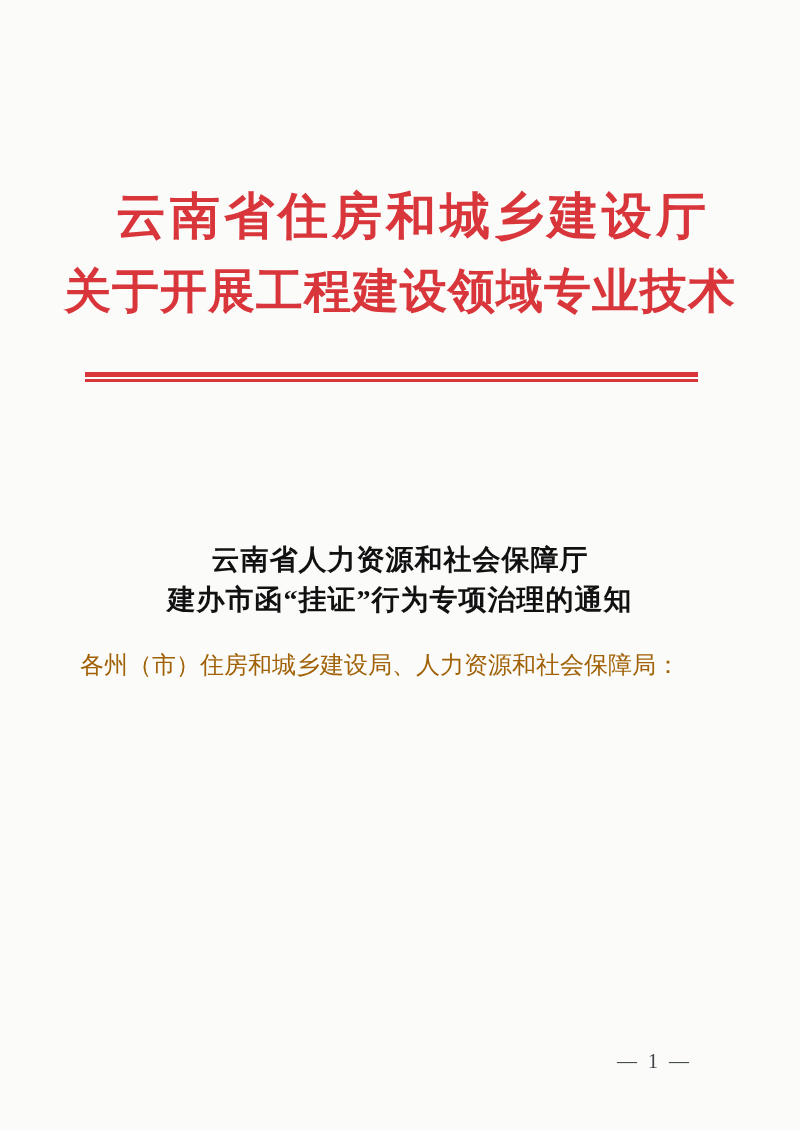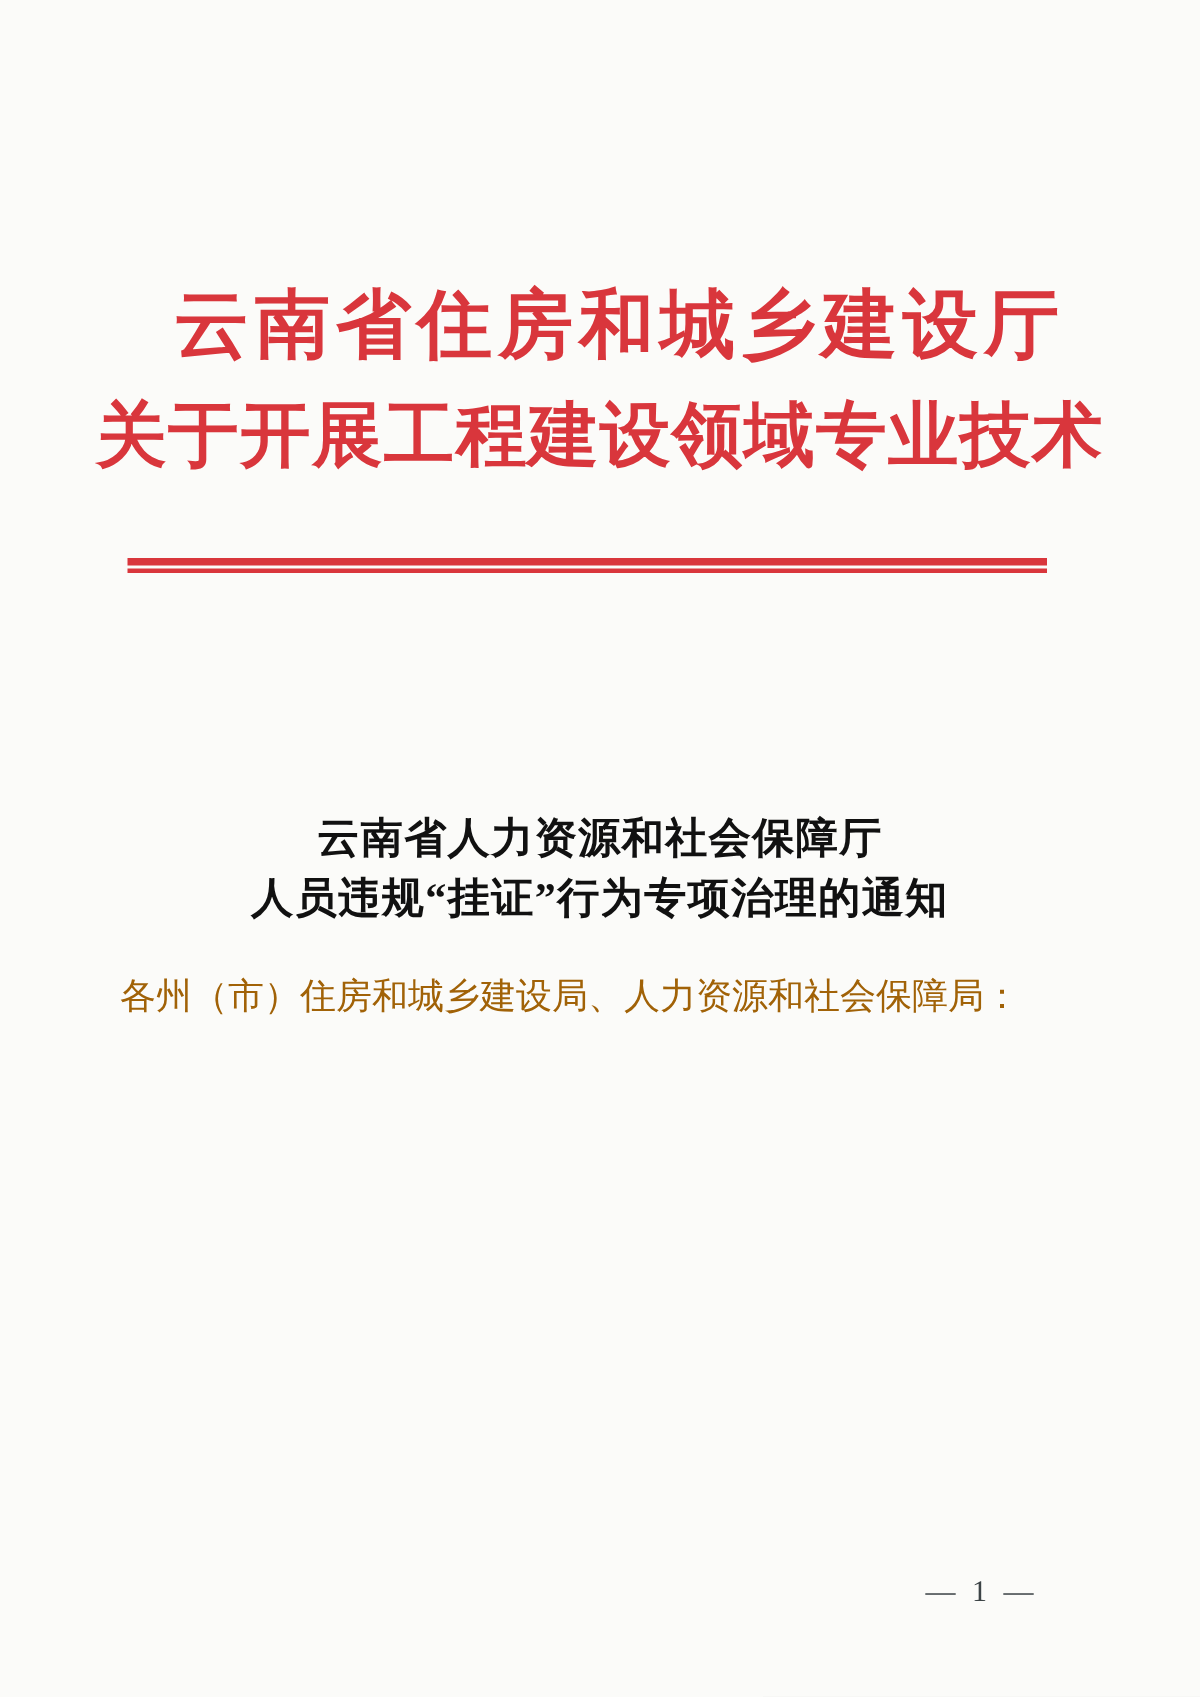--- a/index.html
+++ b/index.html
@@ -95,21 +95,21 @@
 
   <div class="red-rule">
     <div class="thick"></div>
     <div class="gap"></div>
     <div class="thin"></div>
   </div>
 
 
   <div class="doc-title">
     <div>云南省人力资源和社会保障厅</div>
-    <div>人员违规“挂证”行为专项治理的通知</div>
+    <div>建办市函“挂证”行为专项治理的通知</div>
   </div>
 
   <div class="doc-body">
     <p>各州（市）住房和城乡建设局、人力资源和社会保障局：</p>
   </div>
 
   <div class="page-number">— 1 —</div>
 
 </div>
 

